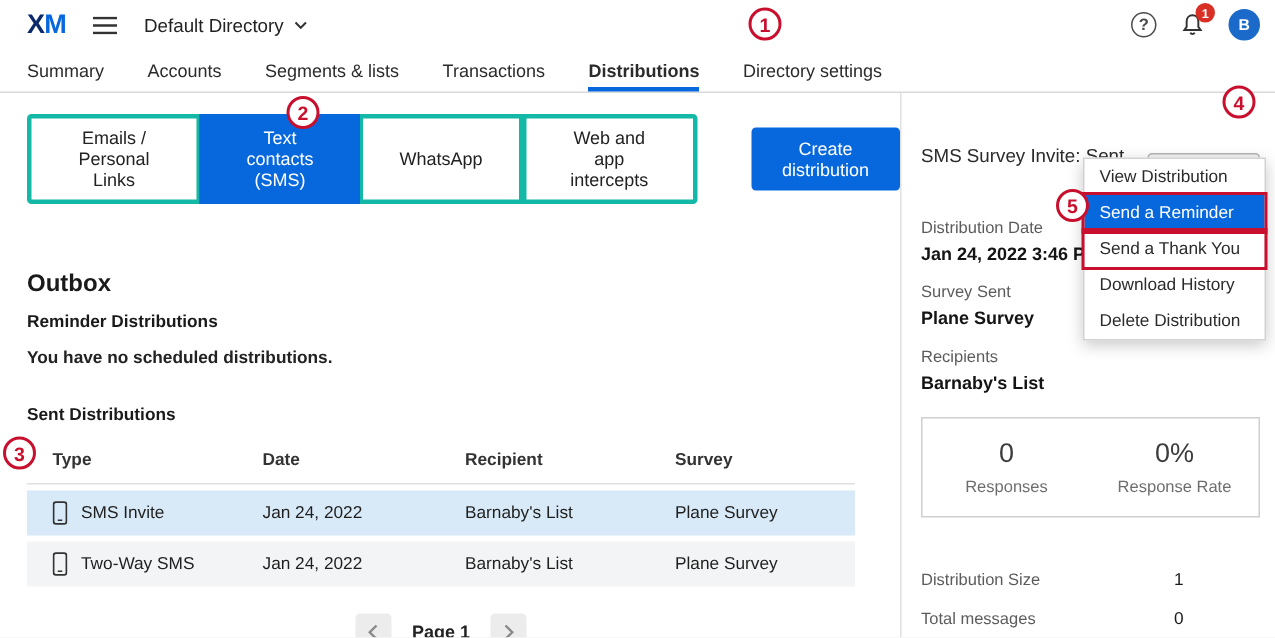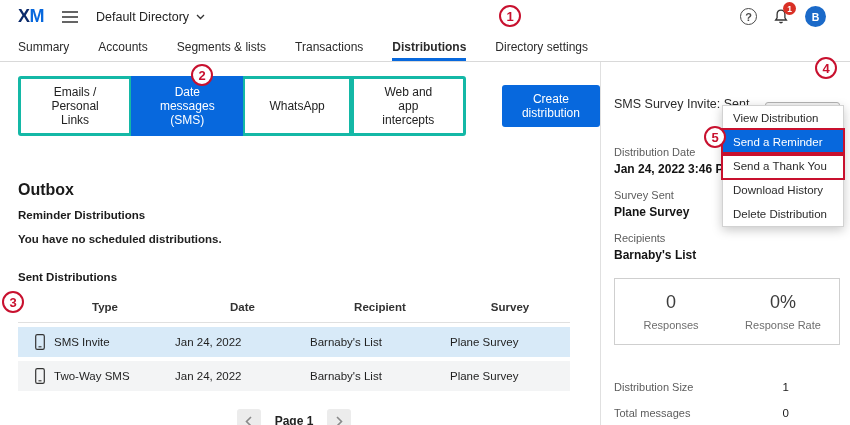--- a/index.html
+++ b/index.html
@@ -1,20 +1,20 @@
 <!DOCTYPE html>
 <html><head>
 <meta charset="utf-8">
 <style>
   * { margin:0; padding:0; box-sizing:border-box; }
   body { background:#e8e8e8; font-family:"Liberation Sans", sans-serif; }
   .screen { position:relative; width:850px; height:425px; background:#fff; overflow:hidden; color:#1a1a1a; }
 
   
-  .topbar { position:absolute; top:0; left:0; right:0; height:33px; display:flex; align-items:center; justify-content:space-between; padding:0 24px 0 18px; background:#fff; }
+  .topbar { position:absolute; top:0; left:0; right:0; height:33px; display:flex; align-items:center; justify-content:space-between; padding:0 10px 0 18px; background:#fff; }
   .topbar-left { display:flex; align-items:center; gap:18px; }
   .logo { font-size:18px; font-weight:bold; letter-spacing:-0.5px; cursor:default; }
   .logo-x { color:#0b2a6b; }
   .logo-m { color:#0768dd; }
   .hamburger { background:none; border:none; cursor:pointer; display:flex; align-items:center; }
   .directory-select { display:flex; align-items:center; gap:7px; font-size:12.5px; color:#222; cursor:pointer; }
   .topbar-right { display:flex; align-items:center; gap:16px; }
   .help-icon { width:17px; height:17px; border:1.4px solid #4a4a4a; border-radius:50%; font-size:11px; color:#4a4a4a; display:flex; align-items:center; justify-content:center; font-weight:bold; cursor:pointer; }
   .bell { position:relative; cursor:pointer; display:flex; }
   .badge { position:absolute; top:-6px; right:-7px; min-width:13px; height:13px; background:#d93025; color:#fff; border-radius:7px; font-size:8.5px; display:flex; align-items:center; justify-content:center; padding:0 3px; font-weight:bold; }
@@ -34,21 +34,21 @@
   .channel-btn:last-child { border-radius:0 3px 3px 0; }
   .channel-btn.selected { background:#0768dd; border-color:#0768dd; color:#fff; z-index:1; }
   .create-btn { margin-left:36px; background:#0768dd; color:#fff; border:none; border-radius:3px; padding:7px 15px; font-size:12px; cursor:pointer; font-family:inherit; }
 
   .outbox-title { margin:45px 0 0 18px; font-size:16px; font-weight:bold; color:#1a1a1a; }
   .sched-title { margin:10px 0 0 18px; font-size:11.5px; font-weight:bold; }
   .sched-empty { margin:12px 0 0 18px; font-size:11.5px; font-weight:600; color:#222; }
   .sent-title { margin:26px 0 0 18px; font-size:11.5px; font-weight:bold; }
 
   .sent-table { margin:10px 0 0 18px; width:552px; font-size:11.5px; }
-  .t-header { display:grid; grid-template-columns:140px 135px 140px auto; padding:8px 0 9px 17px; border-bottom:1px solid #e0e0e0; font-weight:bold; color:#333;text-align:center; }
+  .t-header { display:grid; grid-template-columns:140px 135px 140px auto; padding:8px 0 9px 17px; border-bottom:1px solid #e0e0e0; font-weight:bold; color:#333; }
   .t-row { display:grid; grid-template-columns:140px 135px 140px auto; padding-left:17px; height:30px; align-items:center; margin-top:4px; cursor:pointer; color:#1f1f1f; }
   .row-highlight { background:#d8eaf8; }
   .row-alt { background:#f3f4f5; }
   .type-cell { display:flex; align-items:center; gap:9px; }
 
   .pagination { width:552px; margin:18px 0 0 18px; display:flex; align-items:center; justify-content:center; gap:14px; }
   .page-btn { width:24px; height:24px; background:#ececec; border:none; border-radius:3px; display:flex; align-items:center; justify-content:center; cursor:pointer; }
   .page-label { font-size:12px; font-weight:bold; color:#222; }
 
   
@@ -126,21 +126,21 @@
     <div class="tab">Segments &amp; lists</div>
     <div class="tab">Transactions</div>
     <div class="tab active">Distributions</div>
     <div class="tab">Directory settings</div>
   </nav>
 
   <section class="left">
     <div class="channel-row">
       <div class="btn-group">
         <button class="channel-btn">Emails / Personal Links</button>
-        <button class="channel-btn selected">Date messages (SMS)</button>
+        <button class="channel-btn selected">Text contacts (SMS)</button>
         <button class="channel-btn">WhatsApp</button>
         <button class="channel-btn">Web and app intercepts</button>
       </div>
       <button class="create-btn">Create distribution</button>
     </div>
 
     <h2 class="outbox-title">Outbox</h2>
     <div class="sched-title">Reminder Distributions</div>
     <div class="sched-empty">You have no scheduled distributions.</div>
     <div class="sent-title">Sent Distributions</div>

